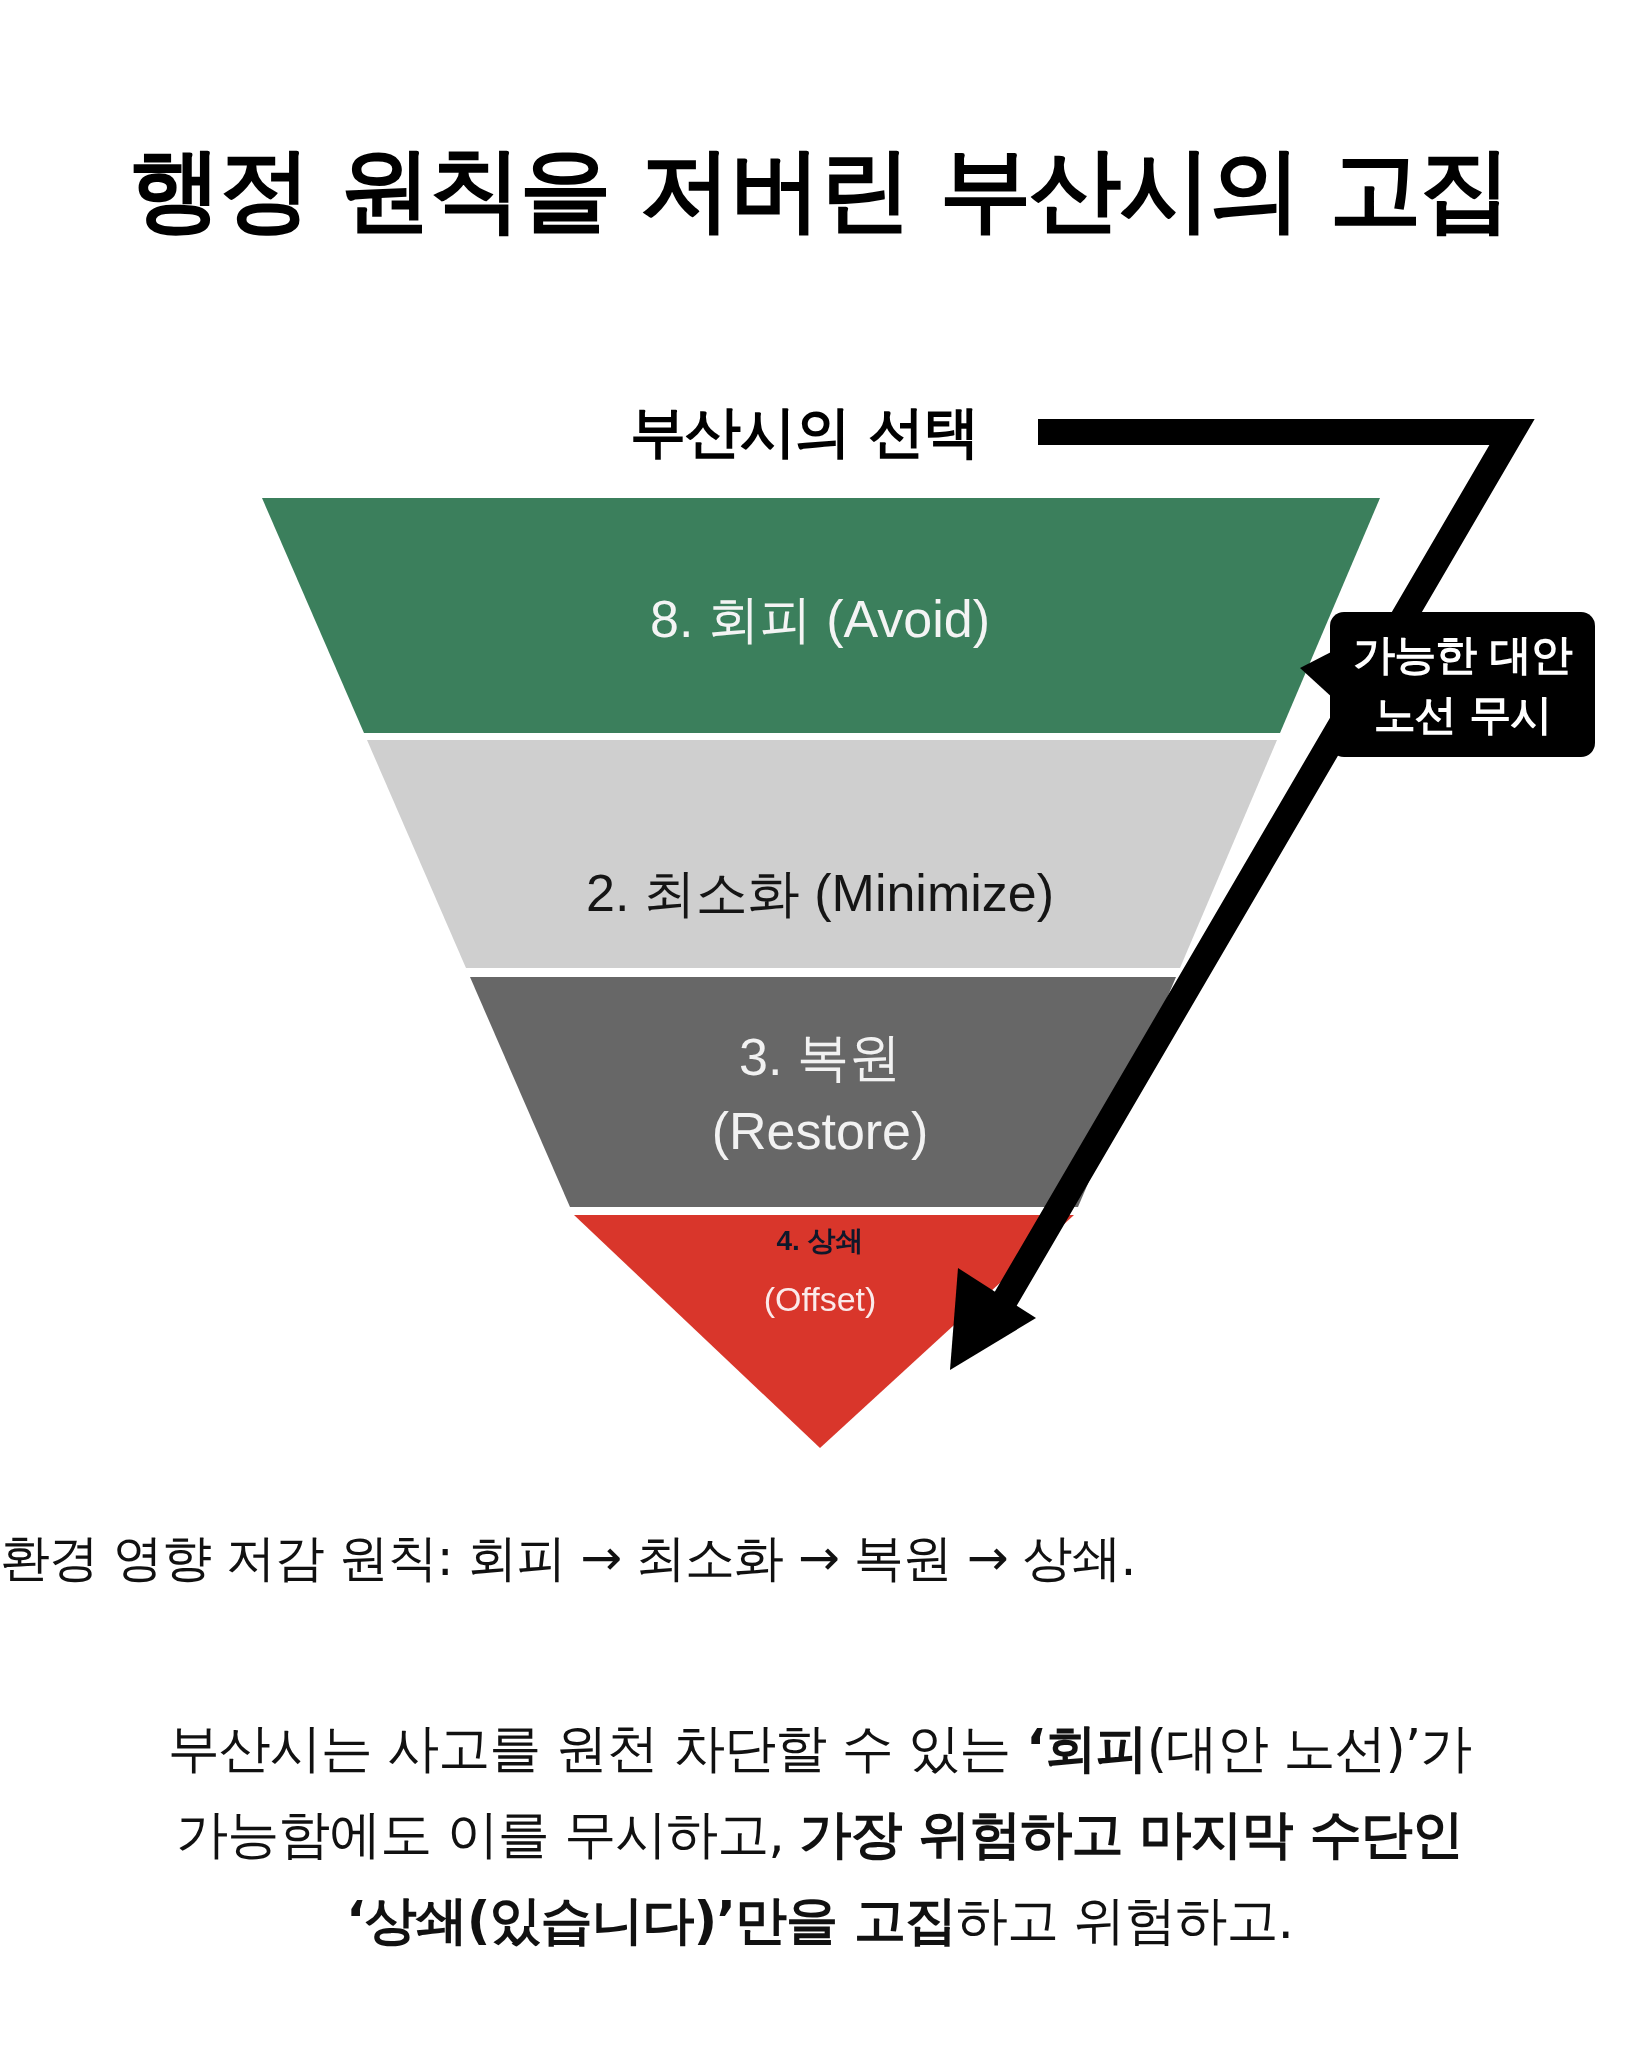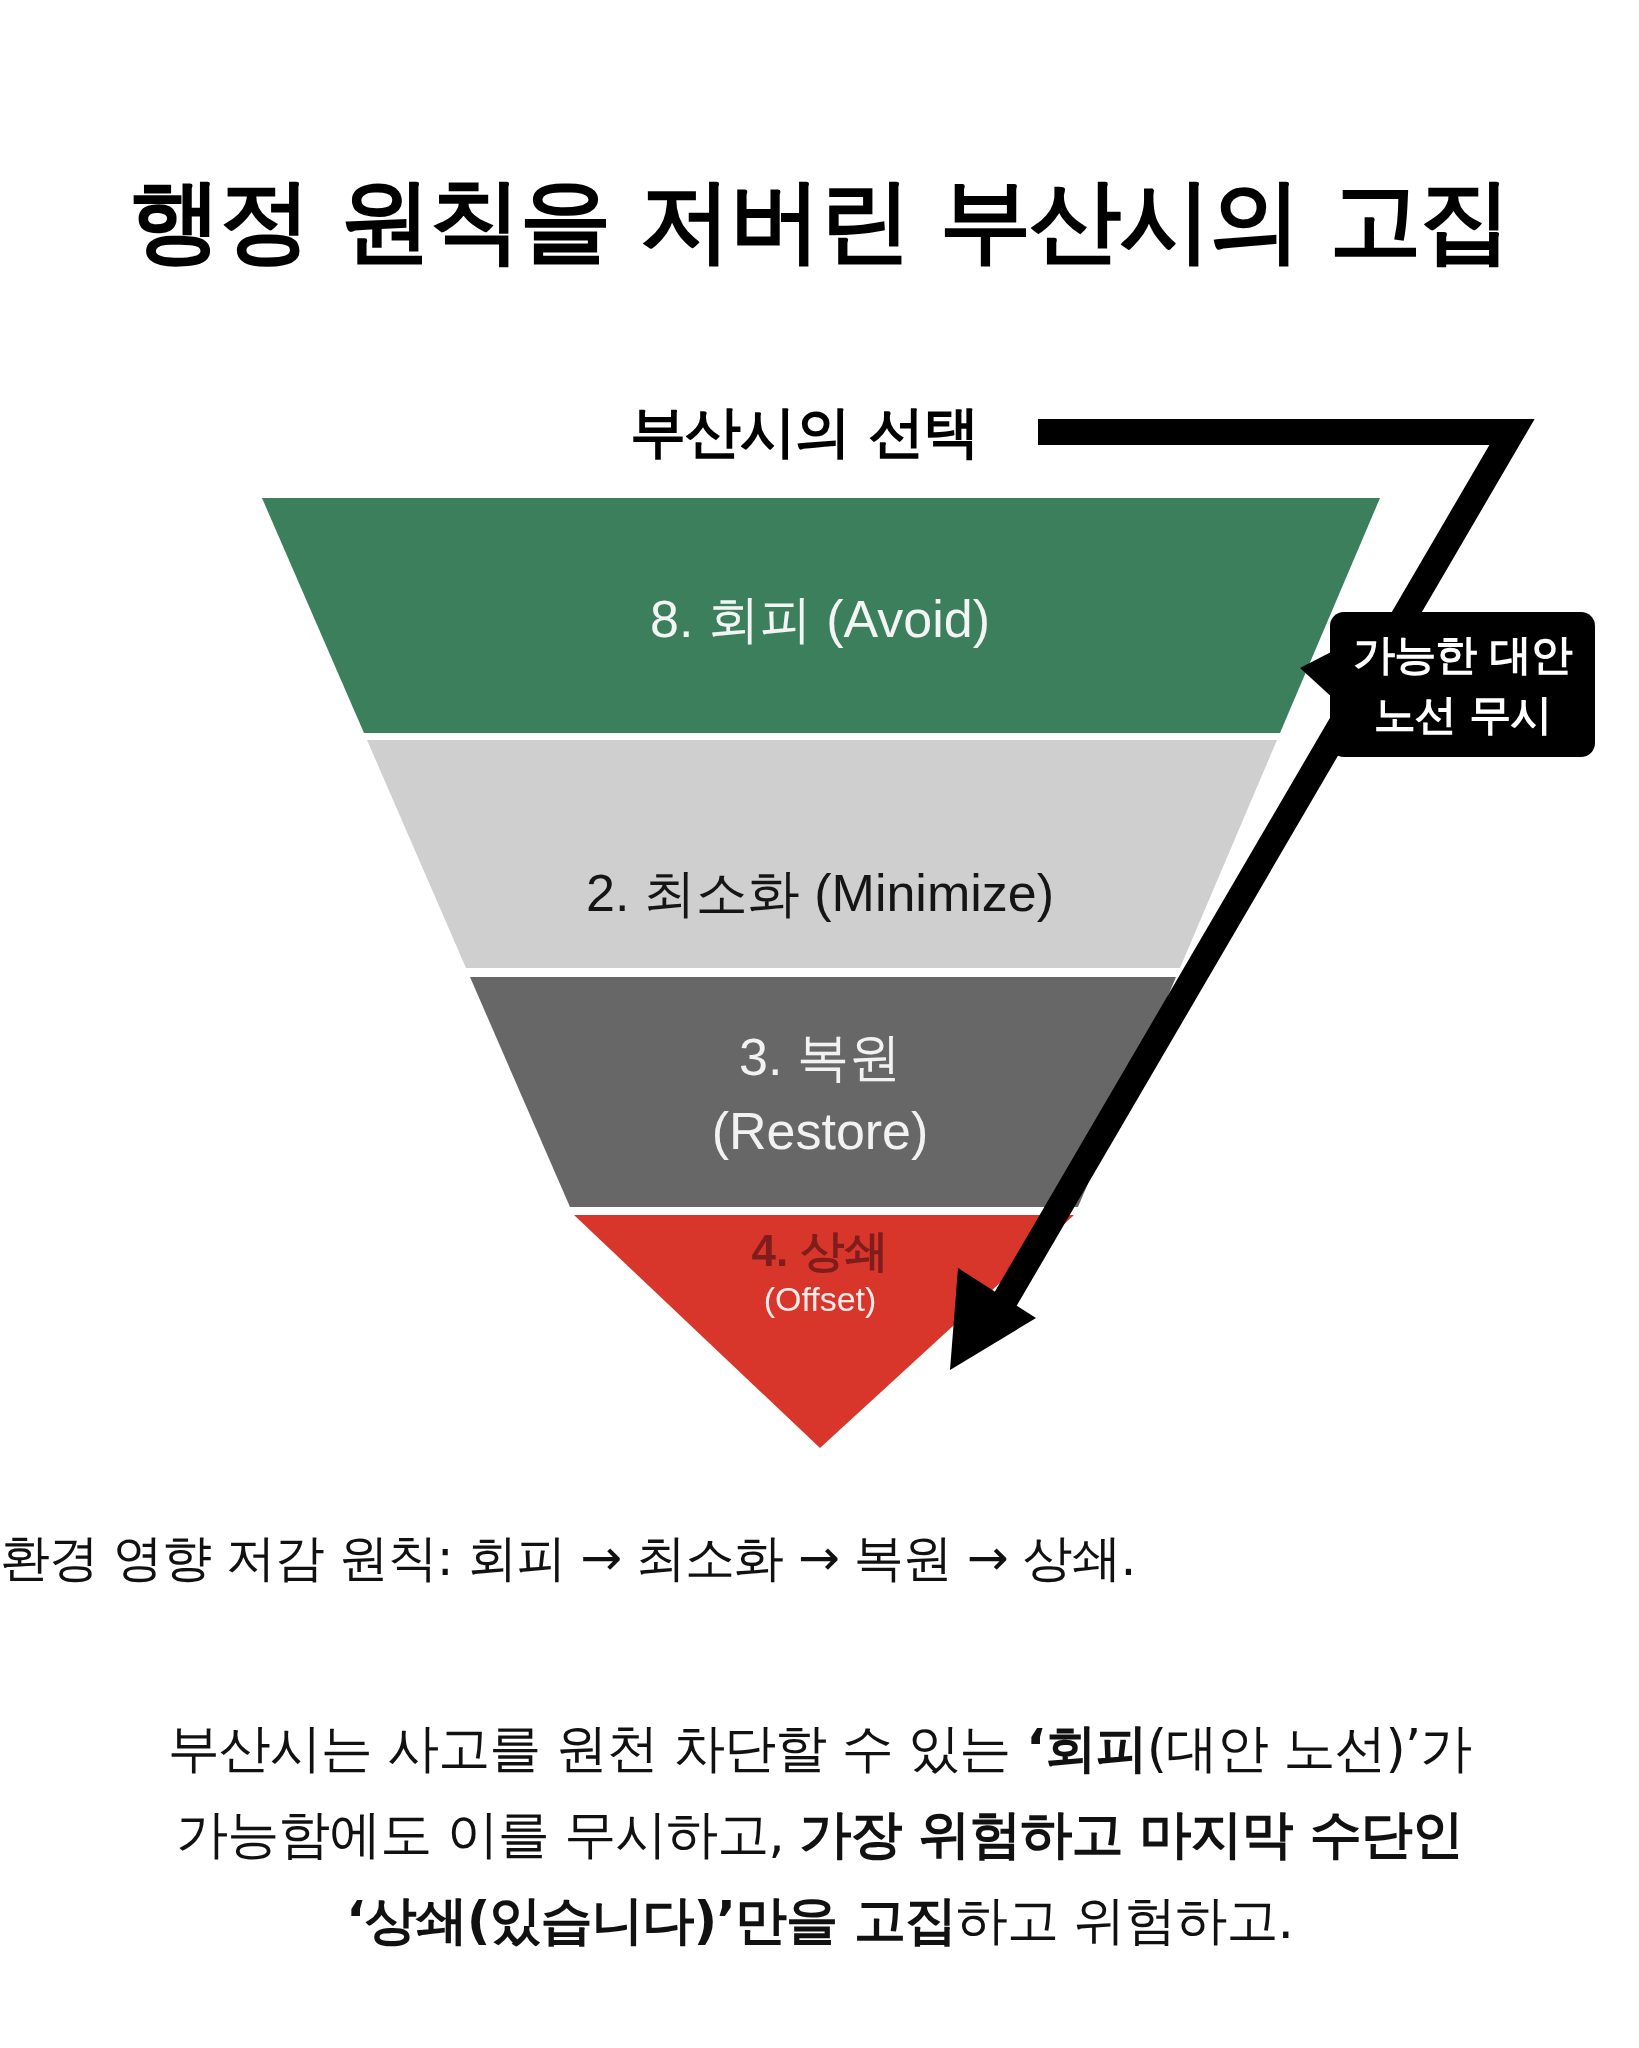--- a/index.html
+++ b/index.html
@@ -1,26 +1,26 @@
 <!DOCTYPE html>
 <html><head>
 <meta charset="utf-8">
 <style>
   html, body { margin: 0; padding: 0; background: #ffffff; }
   body { width: 1639px; height: 2048px; position: relative; overflow: hidden;
          font-family: "DejaVu Sans", "Liberation Sans", sans-serif; color: #111; }
   .title { position: absolute; left: 0; top: 128; width: 1639px; top: 128px;
-           text-align: center; font-size: 92px; font-weight: bold; letter-spacing: -2px; color: #000; margin-top: 31px; }
+           text-align: center; font-size: 92px; font-weight: bold; letter-spacing: -2px; color: #000; }
   .choice-label { position: absolute; left: 630px; top: 395px; font-size: 56px; font-weight: bold; color: #000; letter-spacing: -1px; }
   svg.diagram { position: absolute; left: 0; top: 0; }
   .band-label { position: absolute; text-align: center; font-family: "Liberation Sans", "DejaVu Sans", sans-serif; }
   .band1 { left: 420px; top: 585px; width: 800px; font-size: 52px; color: #f4f4f4; }
   .band2 { left: 420px; top: 818px; width: 800px; font-size: 52px; color: #151515; margin-top: 41px; }
   .band3 { left: 570px; top: 1020px; width: 500px; font-size: 52px; color: #f2f2f2; line-height: 74px; }
-  .band4a { left: 690px; top: 1222px; width: 260px; font-size: 44px; color: #7f1d1d; font-weight: bold; }
+  .band4a { left: 690px; top: 1222px; width: 260px; font-size: 28px; color: #0f172a; font-weight: bold; }
   .band4b { left: 690px; top: 1280px; width: 260px; font-size: 34px; color: #fbeaea; }
   .callout-text { position: absolute; left: 1330px; top: 625px; width: 265px; text-align: center;
                   color: #fff; font-size: 42px; font-weight: bold; line-height: 60px; letter-spacing: -1px; }
   .principle { position: absolute; left: 0; top: 1525px; width: 1639px; text-align: left; font-size: 50px; color: #111; letter-spacing: -1px; }
   .summary { position: absolute; left: 60px; top: 1705px; width: 1519px; text-align: center; font-size: 52px; line-height: 86px; color: #111; letter-spacing: -1px; }
   .summary b { font-weight: bold; }
 </style>
 </head>
 <body>
 

